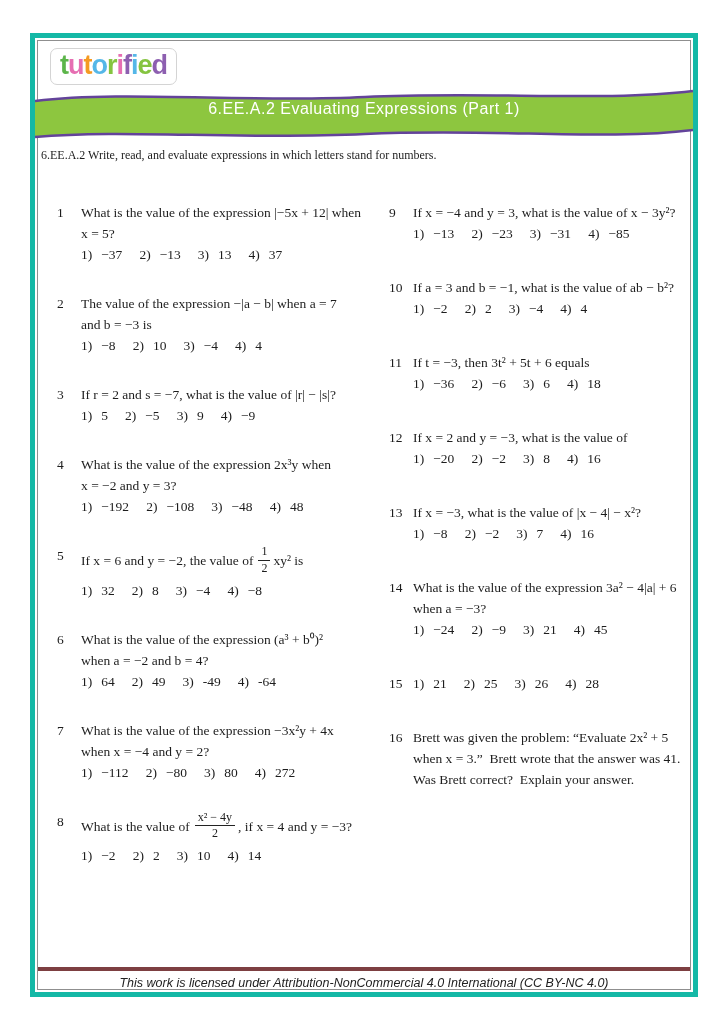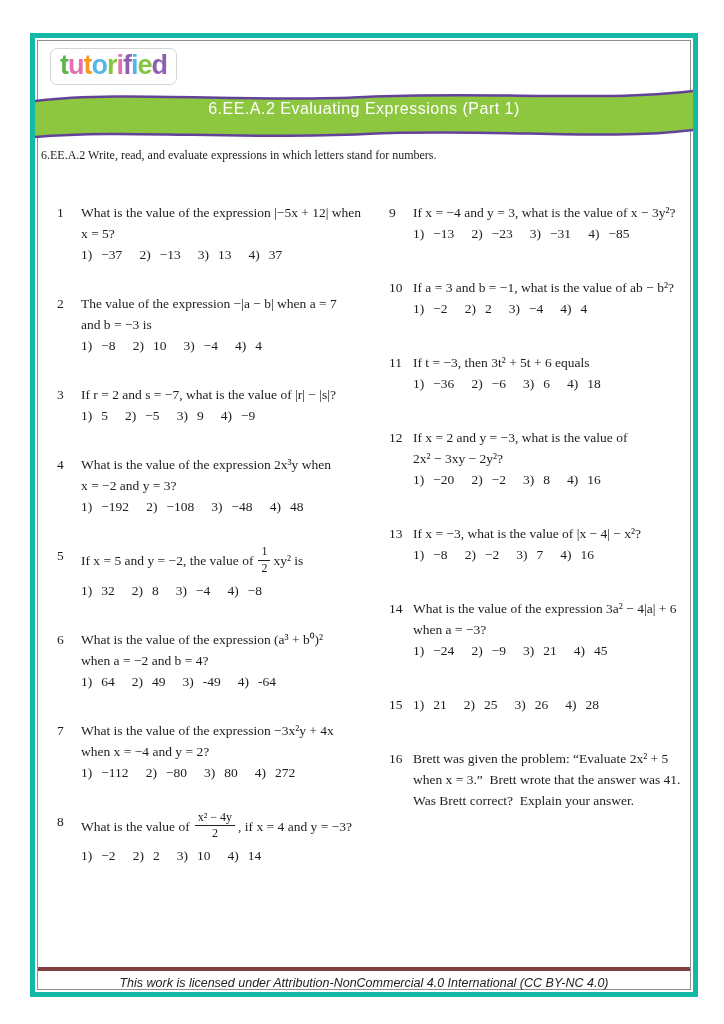--- a/index.html
+++ b/index.html
@@ -95,21 +95,21 @@
           <div class="qnum">4</div>
           <div class="qbody">
             <div class="qline">What is the value of the expression 2x³y when</div>
             <div class="qline">x = −2 and y = 3?</div>
             <div class="qline choices"><span class="clabel">1)</span><span class="ctext">−192</span><span class="clabel">2)</span><span class="ctext">−108</span><span class="clabel">3)</span><span class="ctext">−48</span><span class="clabel">4)</span><span class="ctext">48</span></div>
           </div>
         </div>
         <div class="question">
           <div class="qnum">5</div>
           <div class="qbody">
-            <div class="qline"><span>If x = 5 and y = −2, the value of</span><span class="frac"><span class="fn">1</span><span class="fd">2</span></span><span>xy² is</span></div>
+            <div class="qline"><span>If x = 6 and y = −2, the value of</span><span class="frac"><span class="fn">1</span><span class="fd">2</span></span><span>xy² is</span></div>
             <div class="qline choices"><span class="clabel">1)</span><span class="ctext">32</span><span class="clabel">2)</span><span class="ctext">8</span><span class="clabel">3)</span><span class="ctext">−4</span><span class="clabel">4)</span><span class="ctext">−8</span></div>
           </div>
         </div>
         <div class="question">
           <div class="qnum">6</div>
           <div class="qbody">
             <div class="qline">What is the value of the expression (a³ + b⁰)²</div>
             <div class="qline">when a = −2 and b = 4?</div>
             <div class="qline choices"><span class="clabel">1)</span><span class="ctext">64</span><span class="clabel">2)</span><span class="ctext">49</span><span class="clabel">3)</span><span class="ctext">-49</span><span class="clabel">4)</span><span class="ctext">-64</span></div>
           </div>
@@ -149,21 +149,20 @@
           <div class="qnum">11</div>
           <div class="qbody">
             <div class="qline">If t = −3, then 3t² + 5t + 6 equals</div>
             <div class="qline choices"><span class="clabel">1)</span><span class="ctext">−36</span><span class="clabel">2)</span><span class="ctext">−6</span><span class="clabel">3)</span><span class="ctext">6</span><span class="clabel">4)</span><span class="ctext">18</span></div>
           </div>
         </div>
         <div class="question">
           <div class="qnum">12</div>
           <div class="qbody">
             <div class="qline">If x = 2 and y = −3, what is the value of</div>
-            <div class="qline">2x² − 3xy − 2y²?</div>
             <div class="qline choices"><span class="clabel">1)</span><span class="ctext">−20</span><span class="clabel">2)</span><span class="ctext">−2</span><span class="clabel">3)</span><span class="ctext">8</span><span class="clabel">4)</span><span class="ctext">16</span></div>
           </div>
         </div>
         <div class="question">
           <div class="qnum">13</div>
           <div class="qbody">
             <div class="qline">If x = −3, what is the value of |x − 4| − x²?</div>
             <div class="qline choices"><span class="clabel">1)</span><span class="ctext">−8</span><span class="clabel">2)</span><span class="ctext">−2</span><span class="clabel">3)</span><span class="ctext">7</span><span class="clabel">4)</span><span class="ctext">16</span></div>
           </div>
         </div>

